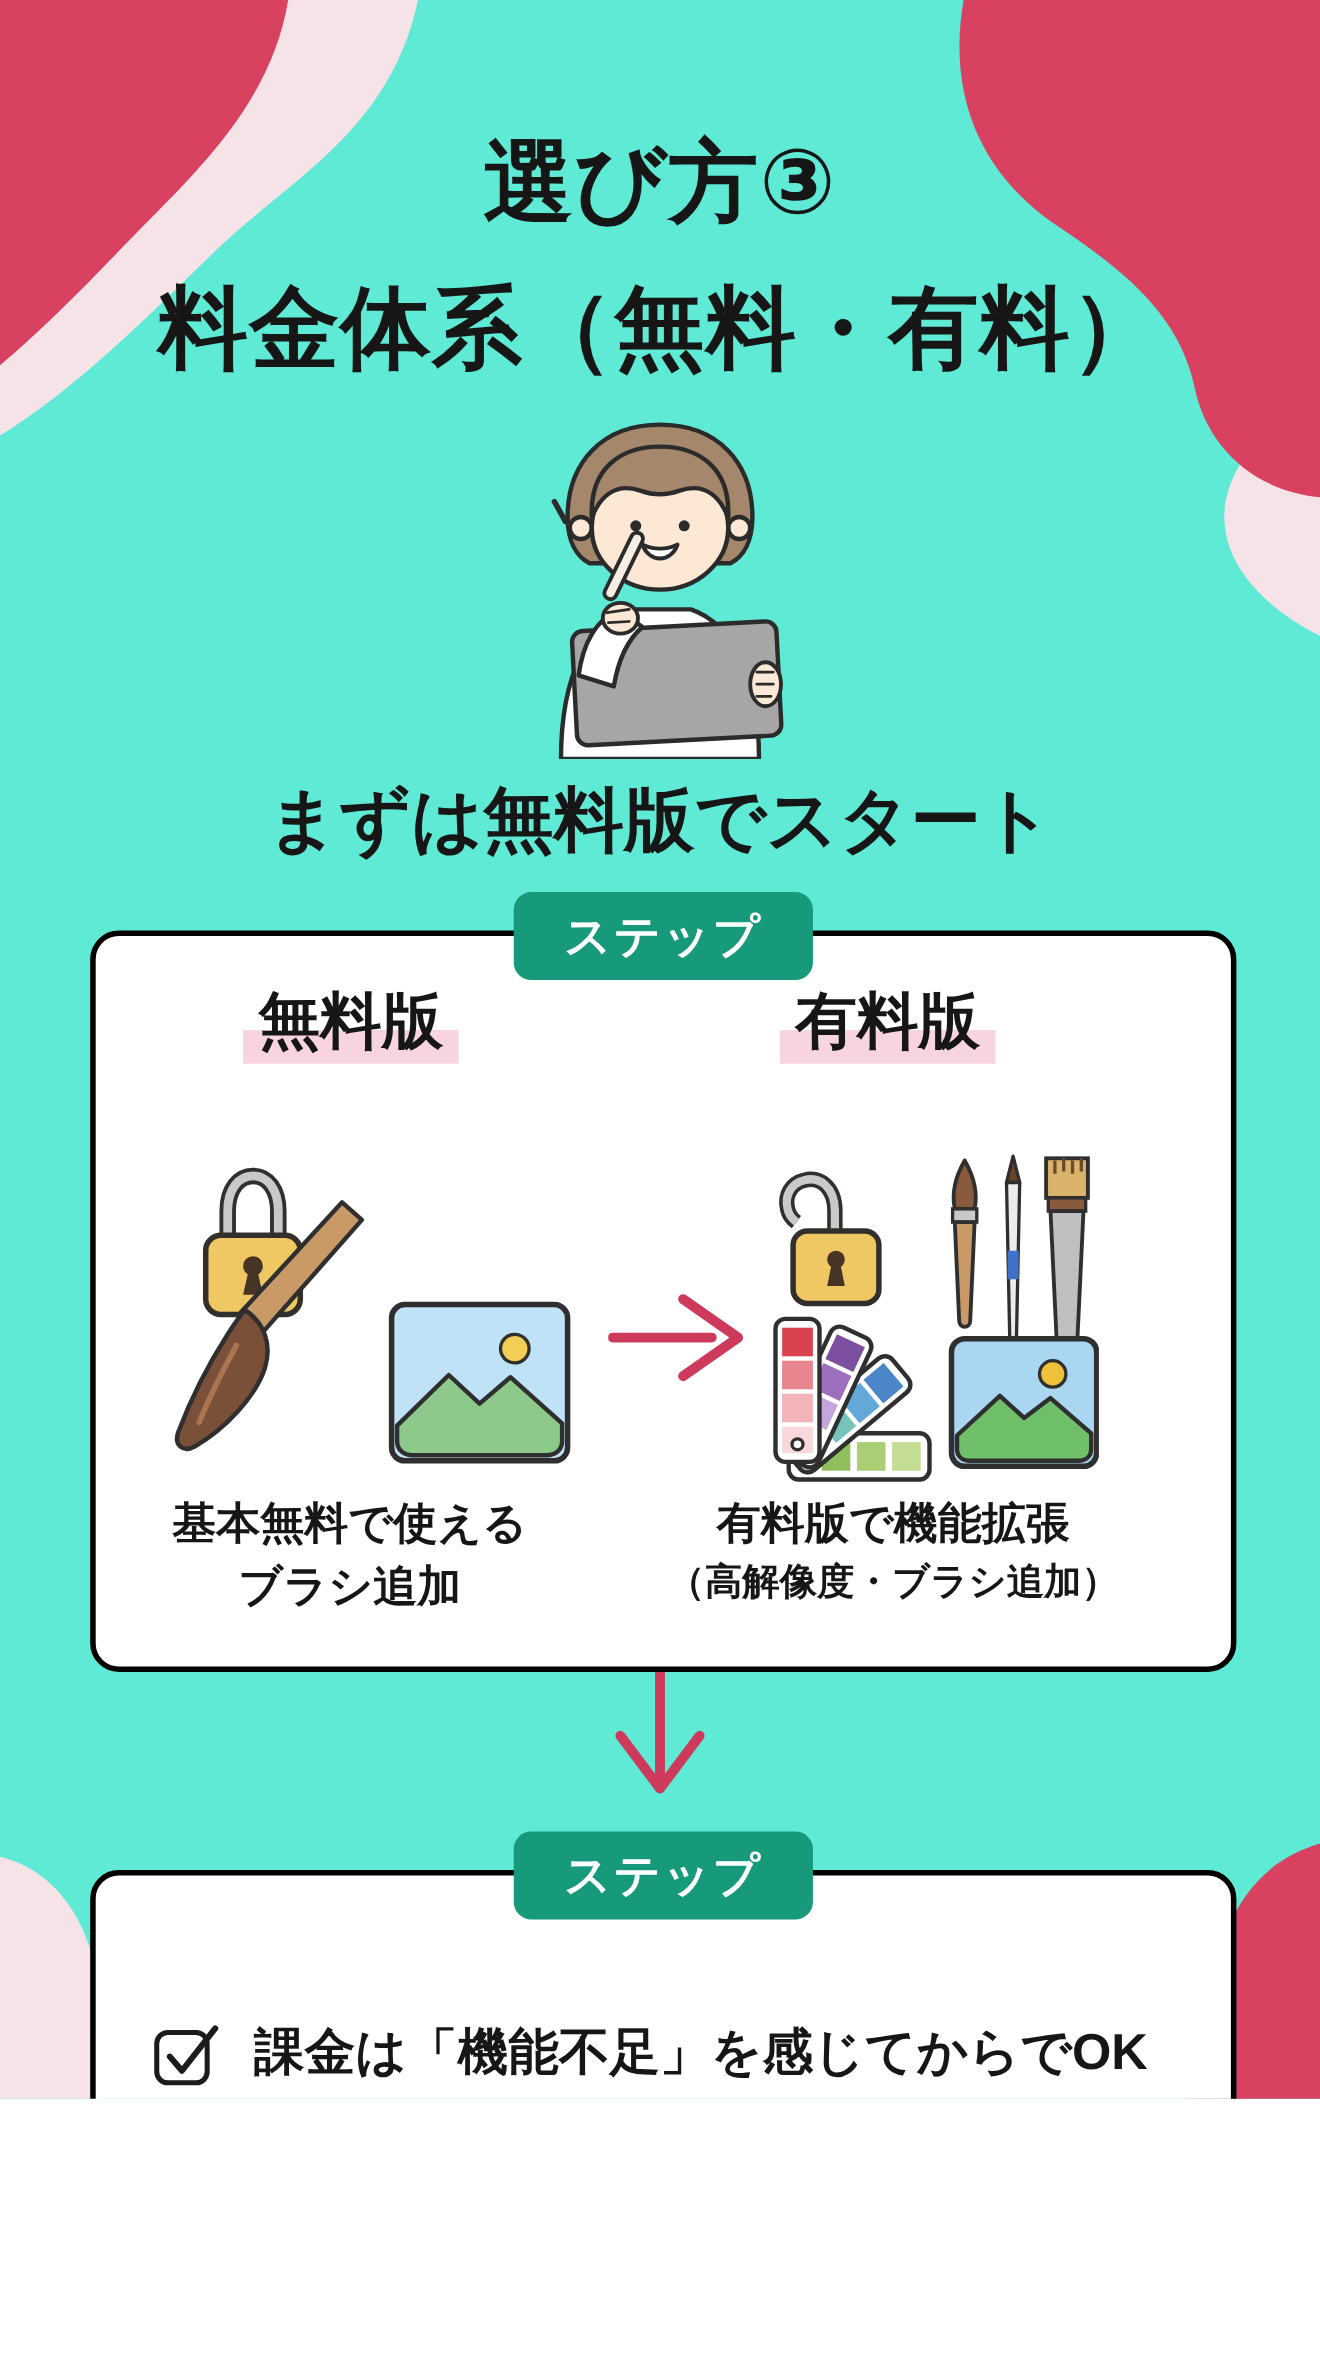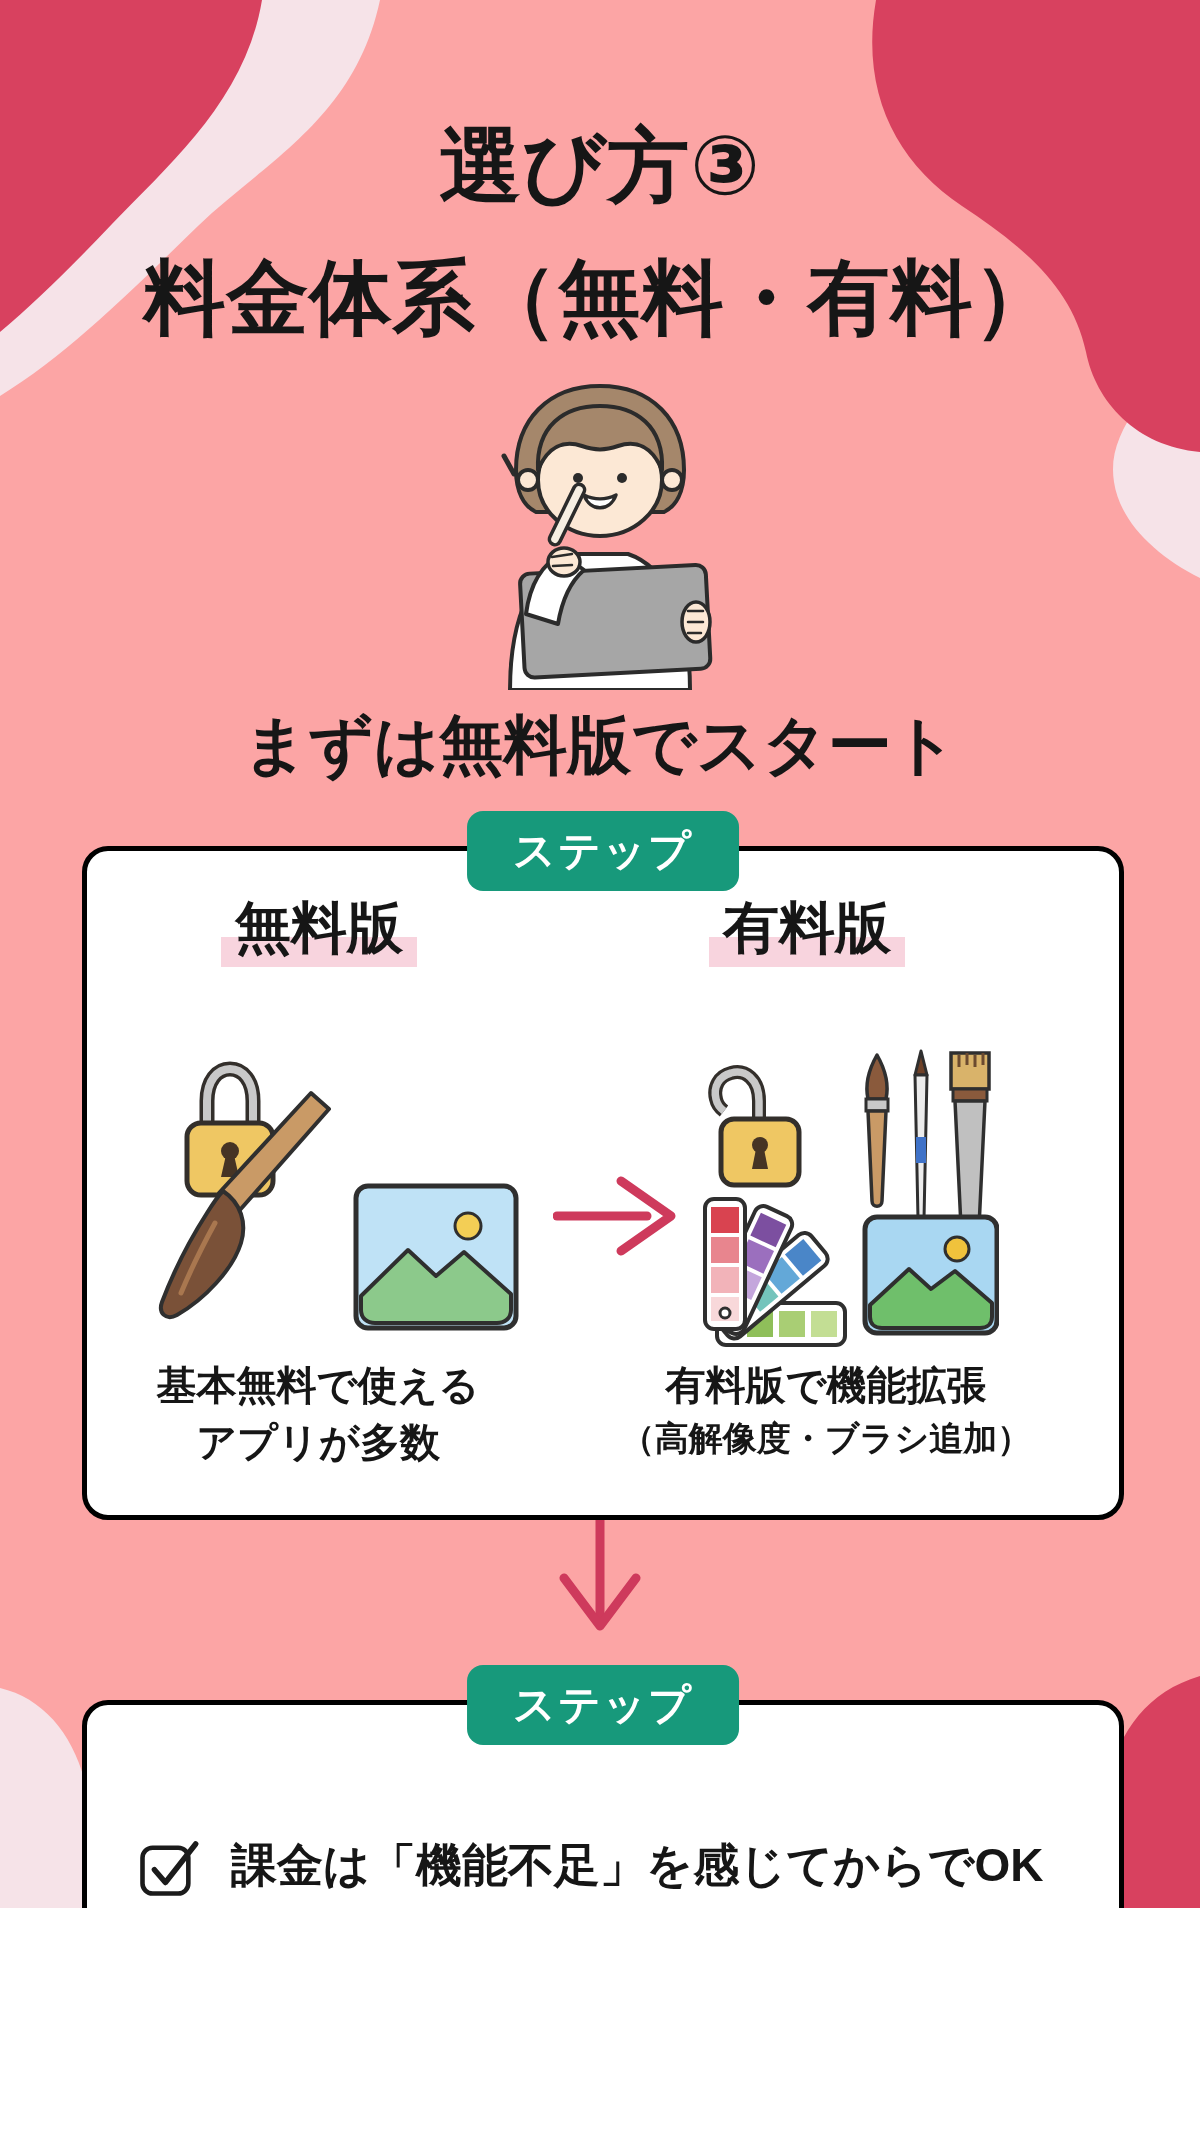--- a/index.html
+++ b/index.html
@@ -1,17 +1,17 @@
 <!DOCTYPE html>
 <html><head>
 <meta charset="utf-8">
 <style>
   html,body{margin:0;padding:0;}
   body{font-family:"Liberation Sans","DejaVu Sans",sans-serif;background:#fff;}
-  .canvas{position:relative;width:1200px;height:1908px;overflow:hidden;background:#fca5a5;}
+  .canvas{position:relative;width:1200px;height:1908px;overflow:hidden;background:#5eead4;}
   .bg{position:absolute;left:0;top:0;width:1200px;height:2150px;z-index:0;}
 
   .title{position:absolute;left:0;width:100%;text-align:center;font-weight:900;color:#161616;z-index:2;letter-spacing:1px;}
   .title-1{top:112px;font-size:82px;}
   .title-2{top:244px;font-size:82px;}
   .subtitle{position:absolute;top:702px;left:0;width:100%;text-align:center;font-size:64px;font-weight:900;color:#161616;z-index:2;}
 
   .illustration{position:absolute;top:360px;left:50%;transform:translateX(-50%);width:330px;height:330px;z-index:2;}
 
   .box{position:absolute;left:82px;width:1032px;background:#ffffff;border:5px solid #000000;border-radius:26px;z-index:3;}
@@ -25,21 +25,21 @@
   .col-heading.free{left:2px;text-align:center;}
   .col-heading.paid{left:490px;}
   .hl{display:inline-block;padding:0 14px;background:linear-gradient(to top,#F8D4DE 40%,rgba(0,0,0,0) 40%);}
 
   .icons-free{position:absolute;left:64px;top:200px;width:370px;height:290px;}
   .icons-paid{position:absolute;left:600px;top:198px;width:312px;height:300px;}
   .arrow-right{position:absolute;left:466px;top:322px;width:126px;height:86px;}
 
   .caption{position:absolute;top:506px;width:470px;text-align:center;font-weight:800;color:#161616;line-height:1.42;}
   .caption.free{left:-4px;font-size:40px;}
-  .caption.paid{left:504px;font-size:40px;}
+  .caption.paid{left:490px;font-size:40px;}
   .caption .sub{font-size:34px;}
 
   .down-arrow{position:absolute;left:558px;top:1516px;width:84px;height:142px;z-index:2;}
 
   .check-row{position:absolute;left:50px;display:flex;align-items:center;gap:28px;}
   .check-row.r1{top:128px;}
   .check-row.r2{top:244px;}
   .check-row .cbx{width:66px;height:66px;flex:0 0 auto;}
   .check-row .txt{font-size:46px;font-weight:800;color:#161616;white-space:nowrap;letter-spacing:0;}
 </style>
@@ -173,21 +173,21 @@
       </g>
       <g transform="translate(178,168)">
         <rect x="0" y="0" width="132" height="116" rx="12" fill="#A9D7F2" stroke="#2F2F2F" stroke-width="5"></rect>
         <circle cx="92" cy="32" r="12" fill="#F0C23C" stroke="#2F2F2F" stroke-width="3"></circle>
         <path d="M5,88 L44,52 L66,72 L90,54 L127,86 L127,100 C127,107 122,111 115,111 L17,111 C10,111 5,107 5,100 Z" fill="#6FBF6B" stroke="#2F2F2F" stroke-width="4" stroke-linejoin="round"></path>
       </g>
     </svg>
 
     <div class="caption free">
       <div>基本無料で使える</div>
-      <div>アプリが多数</div>
+      <div>ブラシ追加</div>
     </div>
     <div class="caption paid">
       <div>有料版で機能拡張</div>
       <div class="sub">（高解像度・ブラシ追加）</div>
     </div>
   </section>
 
   <svg class="down-arrow" viewBox="0 0 84 142">
     <path d="M42,2 V106" stroke="#CE3A5C" stroke-width="9" fill="none" stroke-linecap="round"></path>
     <polyline points="6,62 42,110 78,62" fill="none" stroke="#CE3A5C" stroke-width="9" stroke-linecap="round" stroke-linejoin="round"></polyline>

